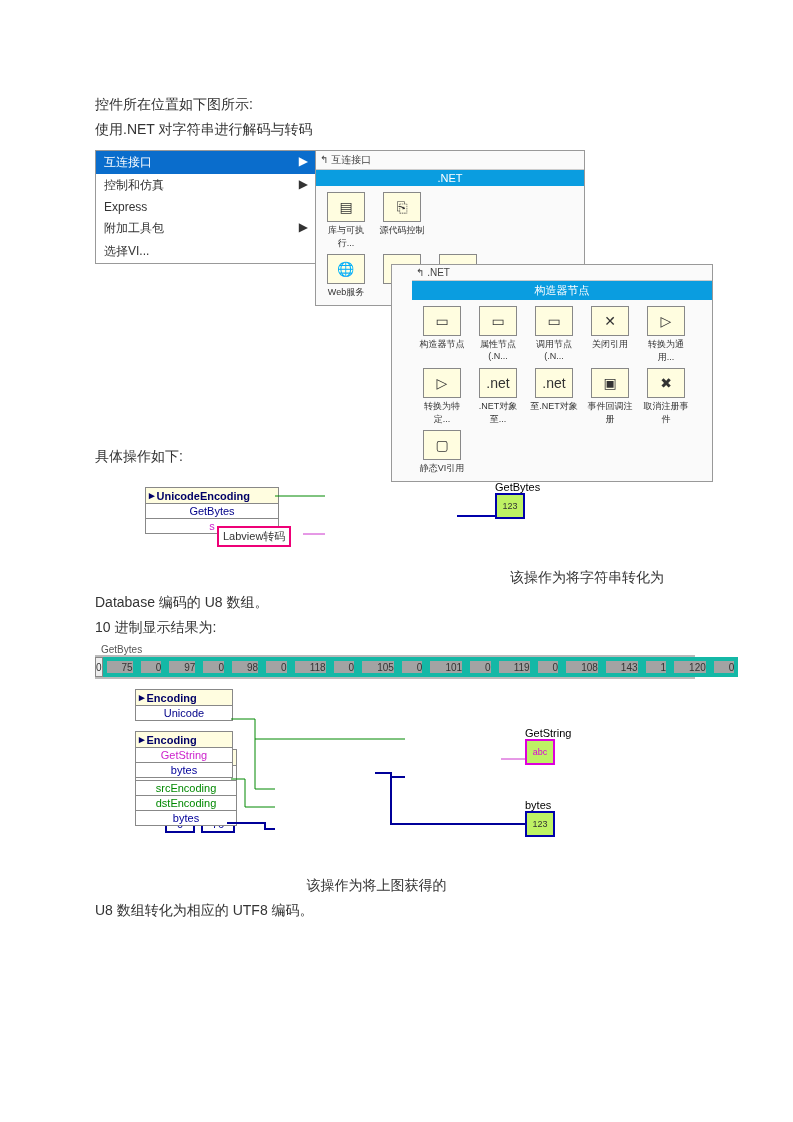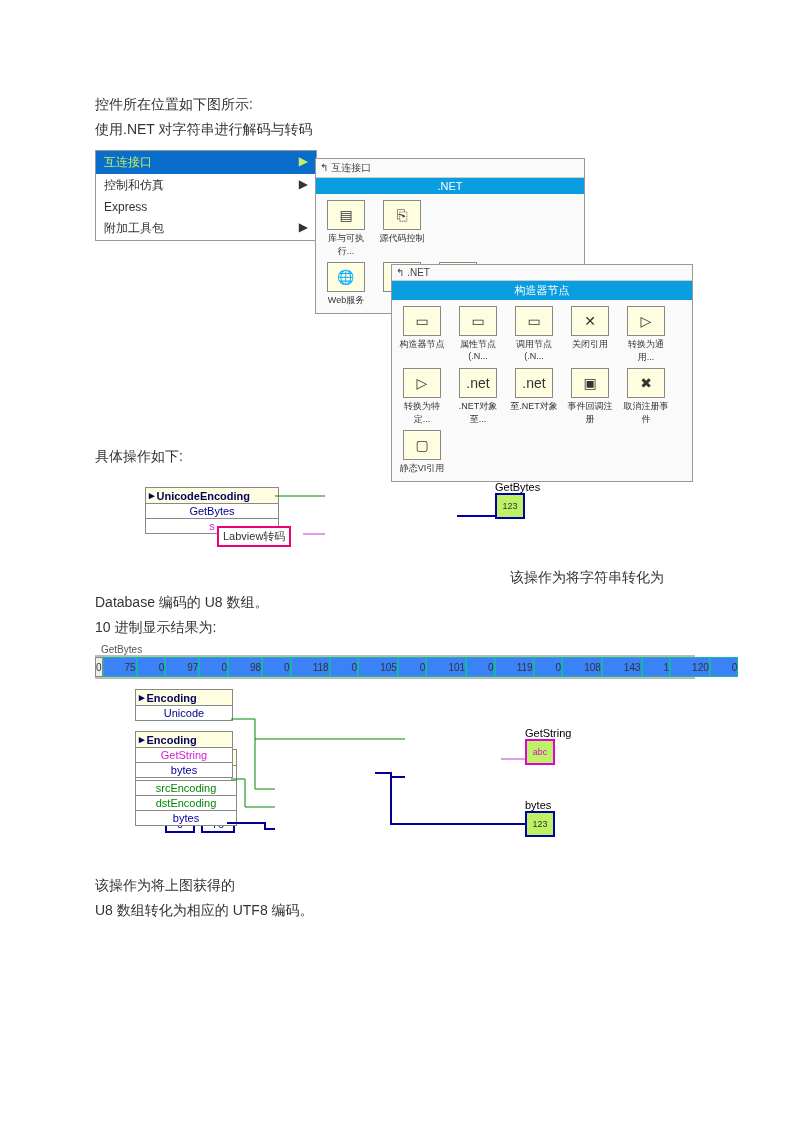--- a/index.html
+++ b/index.html
@@ -30,21 +30,21 @@
     background: #fff;
     font-size: 12px;
   }
   .menu1 .mi {
     padding: 3px 8px;
     display: flex;
     justify-content: space-between;
   }
   .menu1 .mi.sel {
     background: #0a6dcc;
-    color: #bef264;
+    color: #ffffff;
   }
   .arrow { color: inherit; }
   .panel {
     position: absolute;
     border: 1px solid #999;
     background: #fafafa;
     font-size: 11px;
   }
   .panel .title {
     background: #0a9de0;
@@ -74,22 +74,22 @@
   .pitem .ico {
     width: 36px; height: 28px;
     margin: 0 auto 2px auto;
     border: 1px solid #888;
     background: #fffde0;
     display: flex;
     align-items: center;
     justify-content: center;
     font-size: 14px;
   }
-  .panel1 { left: 220px; top: 8px; width: 268px; }
-  .panel2 { left: 296px; top: 114px; width: 300px; }
+  .panel1 { left: 220px; top: 0; width: 268px; }
+  .panel2 { left: 296px; top: 114px; width: 300px; padding-left: 20px; }
 
   
   .bd {
     position: relative;
     margin: 14px 0 6px 30px;
   }
   .node {
     position: absolute;
     border: 1px solid #888;
     font-size: 11px;
@@ -164,25 +164,25 @@
   }
   .arraybar .idx {
     width: 20px;
     border: 1px solid #888;
     background: #eee;
     font-size: 10px;
     display: flex; align-items:center; justify-content:center;
   }
   .arraybar .cell {
     flex: 1;
-    border: 1px solid #14b8a6;
-    background: #3b82f6;
+    border: 4px solid #14b8a6;
+    background: #a3a3a3;
     font-size: 10px;
     display: flex; align-items:center; justify-content:flex-start;
-    padding-left: 21px;
+    padding-left: 15px;
   }
 </style>
 </head>
 <body>
 
 <div class="page">
 
   <p>控件所在位置如下图所示:</p>
   <p>使用.NET 对字符串进行解码与转码</p>
 
@@ -195,20 +195,23 @@
       <div class="mi">
         <span>控制和仿真</span>
         <span class="arrow">▶</span>
       </div>
       <div class="mi">
         <span>Express</span>
       </div>
       <div class="mi">
         <span>附加工具包</span>
         <span class="arrow">▶</span>
+      </div>
+      <div class="mi">
+        <span>选择VI...</span>
       </div>
     </div>
 
     <div class="panel panel1">
       <div class="bc">↰ 互连接口</div>
       <div class="title">.NET</div>
       <div class="panel-grid">
         <div class="pitem"><div class="ico">▤</div><span>库与可执行...</span></div>
         <div class="pitem"><div class="ico">⎘</div><span>源代码控制</span></div>
         <div class="pitem" style="width:100px"></div>
@@ -347,16 +350,16 @@
       <polyline points="96,30 120,30 120,100 140,100" fill="none" stroke="#080" stroke-width="1"></polyline>
       <polyline points="96,90 110,90 110,118 140,118" fill="none" stroke="#080" stroke-width="1"></polyline>
       <polyline points="92,134 130,134 130,140 140,140" fill="none" stroke="#009" stroke-width="2"></polyline>
       <polyline points="240,84 256,84 256,88 270,88" fill="none" stroke="#009" stroke-width="2"></polyline>
       <polyline points="120,50 270,50" fill="none" stroke="#080" stroke-width="1"></polyline>
       <line x1="366" y1="70" x2="390" y2="70" stroke="#c3c" stroke-width="1"></line>
       <polyline points="256,88 256,135 390,135" fill="none" stroke="#009" stroke-width="2"></polyline>
     </svg>
   </div>
 
-  <p style="text-align:left;margin-right:40px">该操作为将上图获得的</p>
+  <p style="text-align:center;margin-right:40px">该操作为将上图获得的</p>
   <p>U8 数组转化为相应的 UTF8 编码。</p>
 
 </div>
 
 </body></html>

